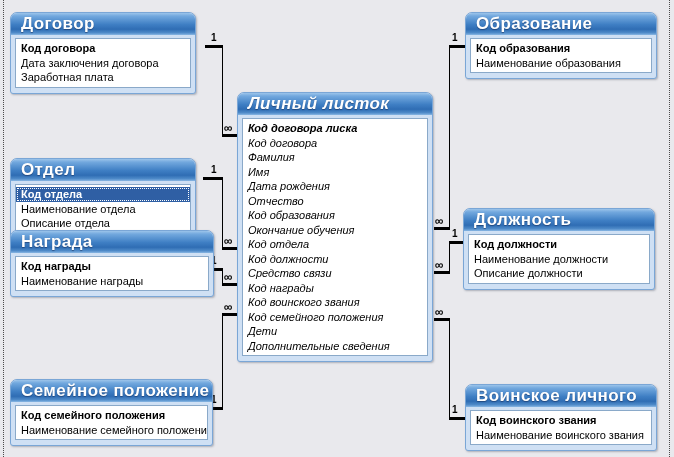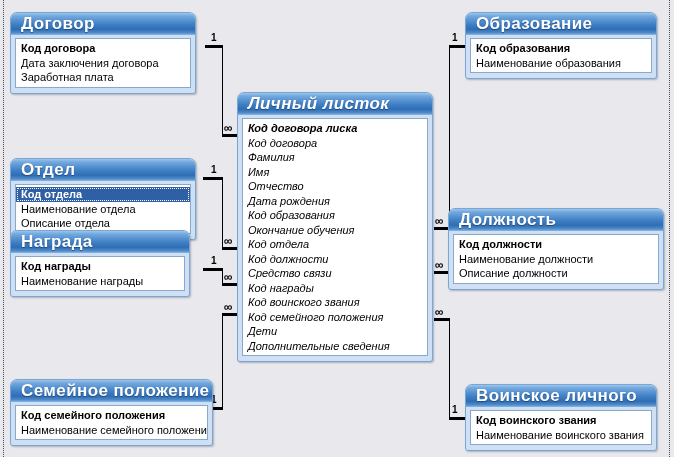--- a/index.html
+++ b/index.html
@@ -166,21 +166,21 @@
 
   <div class="tbl" style="left:10px; top:138px; width:186px;margin-top:20px;">
     <div class="tbl-title">Отдел</div>
     <div class="tbl-fields">
       <div class="fld pk sel">Код отдела</div>
       <div class="fld">Наименование отдела</div>
       <div class="fld">Описание отдела</div>
     </div>
   </div>
 
-  <div class="tbl" style="left:10px; top:230px; width:180px;">
+  <div class="tbl" style="left:10px; top:230px; width:204px;">
     <div class="tbl-title">Награда</div>
     <div class="tbl-fields">
       <div class="fld pk">Код награды</div>
       <div class="fld">Наименование награды</div>
     </div>
   </div>
 
   <div class="tbl" style="left:10px; top:379px; width:203px;">
     <div class="tbl-title">Семейное  положение</div>
     <div class="tbl-fields">
@@ -189,22 +189,22 @@
     </div>
   </div>
 
   <div class="tbl" style="left:237px; top:92px; width:196px;font-style:italic;">
     <div class="tbl-title">Личный листок</div>
     <div class="tbl-fields">
       <div class="fld pk">Код договора лиска</div>
       <div class="fld">Код договора</div>
       <div class="fld">Фамилия</div>
       <div class="fld">Имя</div>
+      <div class="fld">Дата рождения</div>
       <div class="fld">Отчество</div>
-      <div class="fld">Дата рождения</div>
       <div class="fld">Код образования</div>
       <div class="fld">Окончание обучения</div>
       <div class="fld">Код отдела</div>
       <div class="fld">Код должности</div>
       <div class="fld">Средство связи</div>
       <div class="fld">Код награды</div>
       <div class="fld">Код воинского звания</div>
       <div class="fld">Код семейного положения</div>
       <div class="fld">Дети</div>
       <div class="fld">Дополнительные сведения</div>
@@ -212,21 +212,21 @@
   </div>
 
   <div class="tbl" style="left:465px; top:12px; width:192px;">
     <div class="tbl-title">Образование</div>
     <div class="tbl-fields">
       <div class="fld pk">Код образования</div>
       <div class="fld">Наименование образования</div>
     </div>
   </div>
 
-  <div class="tbl" style="left:448px; top:208px; width:216px;">
+  <div class="tbl" style="left:463px; top:208px; width:192px;">
     <div class="tbl-title">Должность</div>
     <div class="tbl-fields">
       <div class="fld pk">Код должности</div>
       <div class="fld">Наименование должности</div>
       <div class="fld">Описание должности</div>
     </div>
   </div>
 
   <div class="tbl" style="left:465px; top:384px; width:192px;">
     <div class="tbl-title">Воинское личного</div>

